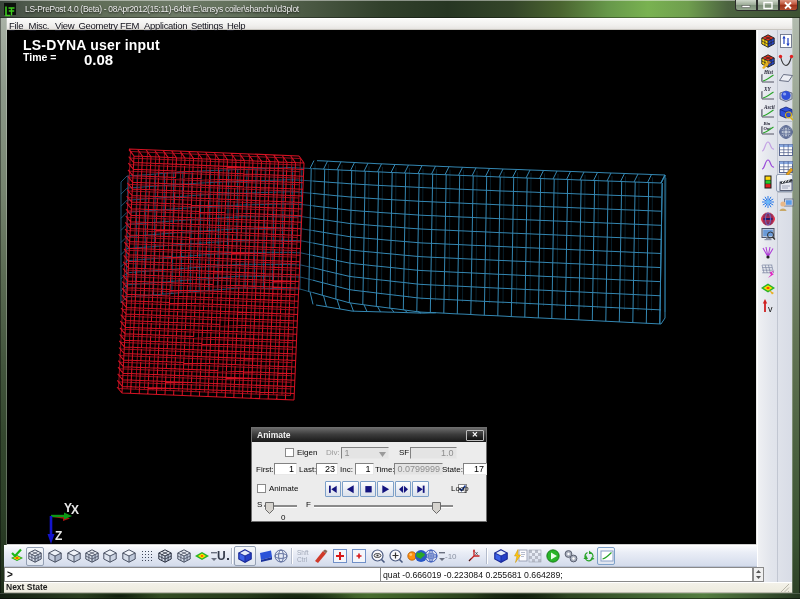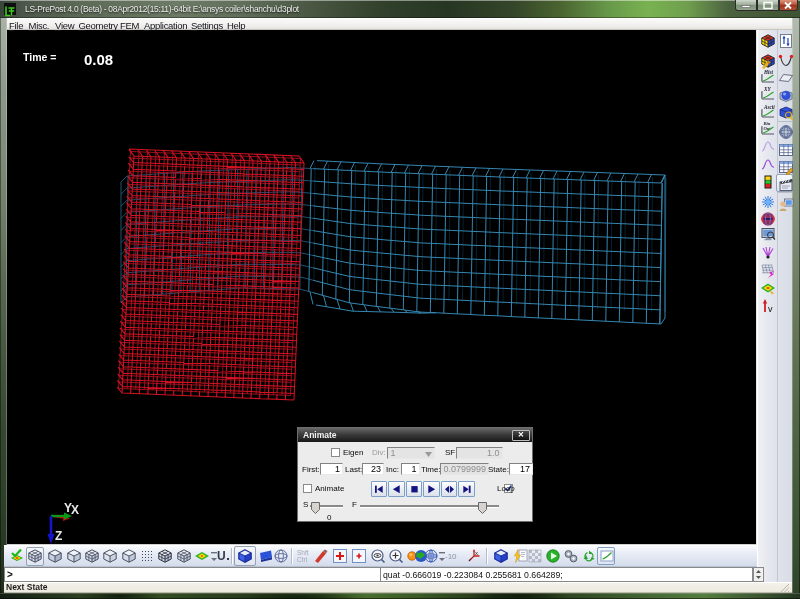--- a/index.html
+++ b/index.html
@@ -40,41 +40,42 @@
 #cmdrow{left:4px;top:567px;width:760px;height:15px;background:#e8e8e8;}
 #cmdbox1{position:absolute;left:0px;top:0px;width:376px;height:15px;background:#fff;border:1px solid #898989;border-right:none;box-sizing:border-box;}
 #cmdbox2{position:absolute;left:376px;top:0px;width:373px;height:15px;background:#fff;border:1px solid #898989;box-sizing:border-box;}
 #spin{position:absolute;left:749px;top:0px;width:11px;height:15px;background:#f0f0f0;border:1px solid #898989;box-sizing:border-box;}
 #cmdrow .gt{position:absolute;left:3px;top:1.5px;font-size:10px;font-weight:bold;color:#111;}
 #quat{position:absolute;left:379px;top:2.5px;font-size:8.7px;color:#111;white-space:nowrap;}
 
 #statusbar{left:4px;top:582px;width:788px;height:11px;background:linear-gradient(180deg,#f4f2ea 0%,#eceadd 100%);box-shadow:inset 0 1px 0 #fff,inset 0 -1px 0 #bdbbae;}
 #statusbar span{position:absolute;left:2px;top:0px;font-size:8.5px;font-weight:bold;color:#1c1c1c;}
 
-#dlg{left:251px;top:427px;width:236px;height:95px;background:#ececec;border:1px solid #6e6e6e;box-sizing:border-box;box-shadow:1px 2px 4px rgba(0,0,0,.55);margin-left:46px;}
+#dlg{left:251px;top:427px;width:236px;height:95px;background:#ececec;border:1px solid #6e6e6e;box-sizing:border-box;box-shadow:1px 2px 4px rgba(0,0,0,.55);}
 #dlgtitle{position:absolute;left:0;top:0;width:100%;height:14px;background:linear-gradient(180deg,#6a6a6a 0%,#3c3c3c 45%,#191919 100%);}
 #dlgtitle span{position:absolute;left:5px;top:2px;font-size:8.5px;font-weight:bold;color:#f2f2f2;}
 #dlgx{position:absolute;right:2px;top:1.5px;width:18px;height:11px;background:linear-gradient(180deg,#4a4a4a,#101010);border:1px solid #bcbcbc;border-radius:1px;box-sizing:border-box;color:#fff;font-size:7.5px;font-weight:bold;text-align:center;line-height:8.5px;}
 .dl{position:absolute;font-size:8px;color:#0a0a0a;white-space:nowrap;}
 .dlg2{color:#9b9b9b;}
 .din{position:absolute;height:12px;background:#fff;border:1px solid #828282;border-bottom-color:#e8e8e8;border-right-color:#e8e8e8;box-sizing:border-box;font-size:9px;color:#000;text-align:right;padding-right:2px;line-height:10px;}
 .ddis{background:#e4e4e4;color:#8e8e8e;}
 .dcheck{position:absolute;width:9px;height:9px;background:#fff;border:1px solid #8a8a8a;box-sizing:border-box;}
 .pbtn{position:absolute;top:0;width:16.5px;height:16px;border:1px solid #7da0c8;background:linear-gradient(180deg,#fdfdfe 0%,#e9edf4 55%,#dce2ec 100%);box-sizing:border-box;border-radius:1px;}
 </style></head><body>
 <div id="win">
 
  <div class="abs" id="viewport">
    <svg class="abs" style="left:0;top:0" width="750" height="515" viewBox="0 0 750 515">
 <path d="M308.0 133.5L307.0 249.8M321.5 134.2L320.5 253.6M335.0 134.8L334.0 257.4M348.5 135.5L347.5 261.1M362.0 136.2L361.0 262.8M375.5 136.9L374.5 264.5M389.0 137.5L388.0 266.3M402.5 138.0L401.5 268.0M416.0 138.6L415.0 269.7M429.5 139.1L428.5 270.6M443.0 139.7L442.0 271.2M456.5 140.3L455.5 271.9M470.0 140.8L469.0 272.6M483.5 141.4L482.5 273.3M497.0 142.0L496.0 273.9M510.5 142.5L509.5 274.6M524.0 143.0L523.0 275.3M537.5 143.5L536.5 276.0M551.0 144.0L550.0 276.6M564.5 144.5L563.5 277.3M578.0 145.0L577.0 278.0M591.5 145.5L590.5 278.7M605.0 146.0L604.0 279.3M618.5 146.5L617.5 280.0M632.0 147.0L631.0 280.7M645.5 147.5L644.5 281.3M659.0 148.0L658.0 282.0M659.0 148.0L658.0 282.0" stroke="#17506e" stroke-width="0.8" fill="none" opacity="0.5"></path>
 <path d="M121.0 146.0L119.0 267.0M130.2 145.4L128.2 266.3M139.3 144.7L137.3 265.5M148.5 144.1L146.5 264.8M157.6 143.5L155.6 264.1M166.8 142.9L164.8 263.4M175.9 142.2L173.9 262.6M185.1 141.6L183.1 261.9M194.2 141.0L192.2 261.2M203.4 140.6L201.4 260.4M212.5 140.3L210.5 259.7M221.7 139.9L219.7 259.0M230.8 139.6L228.8 258.3M240.0 139.2L238.0 258.1M249.1 138.9L247.1 258.3M258.3 138.5L256.3 258.4M267.4 138.1L265.4 258.6M276.6 137.8L274.6 258.7M285.7 137.6L283.7 258.9M294.9 138.0L292.9 259.2M120.0 146.0L126.0 145.6L132.0 145.2L138.0 144.8L144.0 144.4L150.0 143.9L156.0 143.5L162.0 143.1L168.0 142.7L174.0 142.3L180.0 141.9L186.0 141.5L192.0 141.1L198.0 140.8L204.0 140.6L210.0 140.3L216.0 140.1L222.0 139.9L228.0 139.6L234.0 139.4L240.0 139.2L246.0 138.9L252.0 138.7L258.0 138.5L264.0 138.2L270.0 138.0L276.0 137.8L282.0 137.5L288.0 137.8L294.0 138.1L300.0 138.3L306.0 138.7M120.0 158.1L126.0 157.7L132.0 157.3L138.0 156.8L144.0 156.4L150.0 156.0L156.0 155.6L162.0 155.2L168.0 154.8L174.0 154.3L180.0 153.9L186.0 153.5L192.0 153.1L198.0 152.8L204.0 152.5L210.0 152.3L216.0 152.0L222.0 151.8L228.0 151.5L234.0 151.3L240.0 151.1L246.0 150.9L252.0 150.7L258.0 150.5L264.0 150.3L270.0 150.1L276.0 149.9L282.0 149.7L288.0 149.9L294.0 150.2L300.0 150.6L306.0 151.0M120.0 170.2L126.0 169.8L132.0 169.4L138.0 168.9L144.0 168.5L150.0 168.1L156.0 167.7L162.0 167.2L168.0 166.8L174.0 166.4L180.0 166.0L186.0 165.5L192.0 165.1L198.0 164.8L204.0 164.5L210.0 164.2L216.0 164.0L222.0 163.7L228.0 163.4L234.0 163.1L240.0 163.0L246.0 162.8L252.0 162.6L258.0 162.5L264.0 162.3L270.0 162.1L276.0 162.0L282.0 161.8L288.0 162.0L294.0 162.3L300.0 162.9L306.0 163.4M120.0 182.3L126.0 181.9L132.0 181.4L138.0 181.0L144.0 180.6L150.0 180.1L156.0 179.7L162.0 179.3L168.0 178.9L174.0 178.4L180.0 178.0L186.0 177.6L192.0 177.1L198.0 176.8L204.0 176.5L210.0 176.2L216.0 175.9L222.0 175.6L228.0 175.3L234.0 175.0L240.0 174.9L246.0 174.7L252.0 174.6L258.0 174.5L264.0 174.3L270.0 174.2L276.0 174.1L282.0 173.9L288.0 174.1L294.0 174.4L300.0 175.1L306.0 175.8M120.0 194.4L126.0 194.0L132.0 193.5L138.0 193.1L144.0 192.6L150.0 192.2L156.0 191.8L162.0 191.3L168.0 190.9L174.0 190.5L180.0 190.0L186.0 189.6L192.0 189.1L198.0 188.8L204.0 188.5L210.0 188.1L216.0 187.8L222.0 187.5L228.0 187.1L234.0 186.8L240.0 186.8L246.0 186.7L252.0 186.6L258.0 186.5L264.0 186.3L270.0 186.2L276.0 186.1L282.0 186.1L288.0 186.2L294.0 186.5L300.0 187.4L306.0 188.2M120.0 206.5L126.0 206.1L132.0 205.6L138.0 205.2L144.0 204.7L150.0 204.3L156.0 203.8L162.0 203.4L168.0 202.9L174.0 202.5L180.0 202.1L186.0 201.6L192.0 201.2L198.0 200.8L204.0 200.4L210.0 200.1L216.0 199.7L222.0 199.4L228.0 199.0L234.0 198.7L240.0 198.6L246.0 198.6L252.0 198.5L258.0 198.4L264.0 198.4L270.0 198.3L276.0 198.2L282.0 198.2L288.0 198.3L294.0 198.7L300.0 199.7L306.0 200.6M120.0 218.6L126.0 218.1L132.0 217.7L138.0 217.2L144.0 216.8L150.0 216.3L156.0 215.9L162.0 215.4L168.0 215.0L174.0 214.5L180.0 214.1L186.0 213.6L192.0 213.2L198.0 212.8L204.0 212.4L210.0 212.0L216.0 211.7L222.0 211.3L228.0 210.9L234.0 210.6L240.0 210.5L246.0 210.5L252.0 210.5L258.0 210.4L264.0 210.4L270.0 210.4L276.0 210.3L282.0 210.3L288.0 210.5L294.0 210.8L300.0 211.9L306.0 213.0M120.0 230.7L126.0 230.2L132.0 229.8L138.0 229.3L144.0 228.9L150.0 228.4L156.0 228.0L162.0 227.5L168.0 227.0L174.0 226.6L180.0 226.1L186.0 225.7L192.0 225.2L198.0 224.8L204.0 224.4L210.0 224.0L216.0 223.6L222.0 223.2L228.0 222.8L234.0 222.4L240.0 222.4L246.0 222.4L252.0 222.4L258.0 222.4L264.0 222.4L270.0 222.4L276.0 222.4L282.0 222.4L288.0 222.6L294.0 222.9L300.0 224.2L306.0 225.4M120.0 242.8L126.0 242.3L132.0 241.9L138.0 241.4L144.0 240.9L150.0 240.5L156.0 240.0L162.0 239.5L168.0 239.1L174.0 238.6L180.0 238.2L186.0 237.7L192.0 237.2L198.0 236.8L204.0 236.4L210.0 235.9L216.0 235.5L222.0 235.1L228.0 234.6L234.0 234.3L240.0 234.3L246.0 234.4L252.0 234.4L258.0 234.4L264.0 234.5L270.0 234.5L276.0 234.5L282.0 234.6L288.0 234.7L294.0 235.0L300.0 236.4L306.0 237.8M120.0 254.9L126.0 254.4L132.0 254.0L138.0 253.5L144.0 253.0L150.0 252.5L156.0 252.1L162.0 251.6L168.0 251.1L174.0 250.7L180.0 250.2L186.0 249.7L192.0 249.2L198.0 248.8L204.0 248.3L210.0 247.9L216.0 247.4L222.0 247.0L228.0 246.5L234.0 246.2L240.0 246.2L246.0 246.3L252.0 246.4L258.0 246.4L264.0 246.5L270.0 246.6L276.0 246.6L282.0 246.7L288.0 246.8L294.0 247.2L300.0 248.7L306.0 250.2M120.0 267.0L126.0 266.5L132.0 266.0L138.0 265.6L144.0 265.1L150.0 264.6L156.0 264.1L162.0 263.7L168.0 263.2L174.0 262.7L180.0 262.2L186.0 261.7L192.0 261.3L198.0 260.8L204.0 260.3L210.0 259.8L216.0 259.4L222.0 258.9L228.0 258.4L234.0 258.0L240.0 258.1L246.0 258.2L252.0 258.3L258.0 258.4L264.0 258.5L270.0 258.6L276.0 258.7L282.0 258.8L288.0 258.9L294.0 259.3L300.0 261.0L306.0 262.6M120.0 146.0L114.0 152.0M120.0 158.1L114.0 164.1M120.0 170.2L114.0 176.2M120.0 182.3L114.0 188.3M120.0 194.4L114.0 200.4M120.0 206.5L114.0 212.5M120.0 218.6L114.0 224.6M120.0 230.7L114.0 236.7M120.0 242.8L114.0 248.8M120.0 254.9L114.0 260.9M120.0 267.0L114.0 273.0M114.0 152.0L114.0 273.0" stroke="#286c94" stroke-width="0.9" fill="none" opacity="0.85"></path>
 <path d="M304.2 138.5L301.8 261.8M317.7 139.2L315.3 265.6M331.2 139.8L328.8 269.4M344.7 140.5L342.3 273.1M358.2 141.2L355.8 274.8M371.7 141.9L369.3 276.5M385.2 142.5L382.8 278.3M398.7 143.0L396.3 280.0M412.2 143.6L409.8 281.7M425.7 144.1L423.3 282.6M439.2 144.7L436.8 283.2M452.7 145.3L450.3 283.9M466.2 145.8L463.8 284.6M479.7 146.4L477.3 285.3M493.2 147.0L490.8 285.9M506.7 147.5L504.3 286.6M520.2 148.0L517.8 287.3M533.7 148.5L531.3 288.0M547.2 149.0L544.8 288.6M560.7 149.5L558.3 289.3M574.2 150.0L571.8 290.0M587.7 150.5L585.3 290.7M601.2 151.0L598.8 291.3M614.7 151.5L612.3 292.0M628.2 152.0L625.8 292.7M641.7 152.5L639.3 293.3M655.2 153.0L652.8 294.0M655.2 153.0L652.8 294.0M306.0 138.7L312.0 138.9L318.0 139.2L324.0 139.6L330.0 139.8L336.0 140.2L342.0 140.4L348.0 140.8L354.0 141.1L360.0 141.3L366.0 141.7L372.0 141.9L378.0 142.2L384.0 142.5L390.0 142.7L396.0 143.0L402.0 143.2L408.0 143.5L414.0 143.7L420.0 144.0L426.0 144.2L432.0 144.5L438.0 144.7L444.0 145.0L450.0 145.2L456.0 145.5L462.0 145.7L468.0 146.0L474.0 146.2L480.0 146.5L486.0 146.7L492.0 147.0L498.0 147.2L504.0 147.4L510.0 147.6L516.0 147.9L522.0 148.1L528.0 148.3L534.0 148.5L540.0 148.8L546.0 149.0L552.0 149.2L558.0 149.4L564.0 149.6L570.0 149.9L576.0 150.1L582.0 150.3L588.0 150.5L594.0 150.8L600.0 151.0L606.0 151.2L612.0 151.4L618.0 151.7L624.0 151.9L630.0 152.1L636.0 152.3L642.0 152.6L648.0 152.8L654.0 153.0L654.0 153.0M306.0 151.0L312.0 151.5L318.0 151.9L324.0 152.4L330.0 152.8L336.0 153.2L342.0 153.7L348.0 154.0L354.0 154.4L360.0 154.7L366.0 155.1L372.0 155.4L378.0 155.7L384.0 156.0L390.0 156.3L396.0 156.6L402.0 156.9L408.0 157.2L414.0 157.5L420.0 157.8L426.0 158.1L432.0 158.3L438.0 158.6L444.0 158.8L450.0 159.1L456.0 159.3L462.0 159.6L468.0 159.8L474.0 160.1L480.0 160.3L486.0 160.6L492.0 160.9L498.0 161.1L504.0 161.3L510.0 161.6L516.0 161.8L522.0 162.0L528.0 162.2L534.0 162.5L540.0 162.7L546.0 162.9L552.0 163.2L558.0 163.4L564.0 163.6L570.0 163.9L576.0 164.1L582.0 164.3L588.0 164.6L594.0 164.8L600.0 165.0L606.0 165.3L612.0 165.5L618.0 165.7L624.0 165.9L630.0 166.2L636.0 166.4L642.0 166.6L648.0 166.9L654.0 167.1L654.0 167.1M306.0 163.4L312.0 164.0L318.0 164.6L324.0 165.2L330.0 165.8L336.0 166.3L342.0 166.9L348.0 167.3L354.0 167.7L360.0 168.1L366.0 168.5L372.0 168.9L378.0 169.3L384.0 169.6L390.0 170.0L396.0 170.3L402.0 170.7L408.0 171.0L414.0 171.4L420.0 171.6L426.0 171.9L432.0 172.2L438.0 172.4L444.0 172.7L450.0 172.9L456.0 173.2L462.0 173.5L468.0 173.7L474.0 174.0L480.0 174.2L486.0 174.5L492.0 174.8L498.0 175.0L504.0 175.2L510.0 175.5L516.0 175.7L522.0 176.0L528.0 176.2L534.0 176.4L540.0 176.7L546.0 176.9L552.0 177.1L558.0 177.4L564.0 177.6L570.0 177.9L576.0 178.1L582.0 178.3L588.0 178.6L594.0 178.8L600.0 179.1L606.0 179.3L612.0 179.5L618.0 179.8L624.0 180.0L630.0 180.2L636.0 180.5L642.0 180.7L648.0 181.0L654.0 181.2L654.0 181.2M306.0 175.8L312.0 176.6L318.0 177.3L324.0 178.0L330.0 178.7L336.0 179.4L342.0 180.1L348.0 180.6L354.0 181.1L360.0 181.5L366.0 181.9L372.0 182.4L378.0 182.8L384.0 183.2L390.0 183.6L396.0 184.0L402.0 184.4L408.0 184.8L414.0 185.2L420.0 185.5L426.0 185.7L432.0 186.0L438.0 186.3L444.0 186.5L450.0 186.8L456.0 187.1L462.0 187.3L468.0 187.6L474.0 187.9L480.0 188.1L486.0 188.4L492.0 188.7L498.0 188.9L504.0 189.2L510.0 189.4L516.0 189.6L522.0 189.9L528.0 190.1L534.0 190.4L540.0 190.6L546.0 190.9L552.0 191.1L558.0 191.4L564.0 191.6L570.0 191.9L576.0 192.1L582.0 192.4L588.0 192.6L594.0 192.8L600.0 193.1L606.0 193.3L612.0 193.6L618.0 193.8L624.0 194.1L630.0 194.3L636.0 194.6L642.0 194.8L648.0 195.1L654.0 195.3L654.0 195.3M306.0 188.2L312.0 189.1L318.0 189.9L324.0 190.8L330.0 191.7L336.0 192.5L342.0 193.4L348.0 193.9L354.0 194.4L360.0 194.9L366.0 195.4L372.0 195.9L378.0 196.3L384.0 196.8L390.0 197.2L396.0 197.7L402.0 198.2L408.0 198.6L414.0 199.0L420.0 199.3L426.0 199.6L432.0 199.9L438.0 200.1L444.0 200.4L450.0 200.7L456.0 200.9L462.0 201.2L468.0 201.5L474.0 201.7L480.0 202.0L486.0 202.3L492.0 202.6L498.0 202.8L504.0 203.1L510.0 203.3L516.0 203.6L522.0 203.8L528.0 204.1L534.0 204.3L540.0 204.6L546.0 204.8L552.0 205.1L558.0 205.3L564.0 205.6L570.0 205.9L576.0 206.1L582.0 206.4L588.0 206.6L594.0 206.9L600.0 207.1L606.0 207.4L612.0 207.6L618.0 207.9L624.0 208.1L630.0 208.4L636.0 208.6L642.0 208.9L648.0 209.1L654.0 209.4L654.0 209.4M306.0 200.6L312.0 201.6L318.0 202.6L324.0 203.6L330.0 204.6L336.0 205.6L342.0 206.6L348.0 207.2L354.0 207.7L360.0 208.3L366.0 208.8L372.0 209.3L378.0 209.9L384.0 210.4L390.0 210.9L396.0 211.4L402.0 211.9L408.0 212.4L414.0 212.9L420.0 213.2L426.0 213.4L432.0 213.7L438.0 214.0L444.0 214.3L450.0 214.5L456.0 214.8L462.0 215.1L468.0 215.4L474.0 215.6L480.0 215.9L486.0 216.2L492.0 216.5L498.0 216.7L504.0 217.0L510.0 217.2L516.0 217.5L522.0 217.8L528.0 218.0L534.0 218.3L540.0 218.5L546.0 218.8L552.0 219.1L558.0 219.3L564.0 219.6L570.0 219.9L576.0 220.1L582.0 220.4L588.0 220.6L594.0 220.9L600.0 221.2L606.0 221.4L612.0 221.7L618.0 221.9L624.0 222.2L630.0 222.5L636.0 222.7L642.0 223.0L648.0 223.2L654.0 223.5L654.0 223.5M306.0 213.0L312.0 214.2L318.0 215.3L324.0 216.4L330.0 217.6L336.0 218.7L342.0 219.8L348.0 220.5L354.0 221.1L360.0 221.7L366.0 222.2L372.0 222.8L378.0 223.4L384.0 223.9L390.0 224.5L396.0 225.1L402.0 225.6L408.0 226.2L414.0 226.7L420.0 227.0L426.0 227.3L432.0 227.6L438.0 227.8L444.0 228.1L450.0 228.4L456.0 228.7L462.0 229.0L468.0 229.2L474.0 229.5L480.0 229.8L486.0 230.1L492.0 230.4L498.0 230.6L504.0 230.9L510.0 231.2L516.0 231.4L522.0 231.7L528.0 232.0L534.0 232.2L540.0 232.5L546.0 232.8L552.0 233.0L558.0 233.3L564.0 233.6L570.0 233.8L576.0 234.1L582.0 234.4L588.0 234.7L594.0 234.9L600.0 235.2L606.0 235.5L612.0 235.7L618.0 236.0L624.0 236.3L630.0 236.5L636.0 236.8L642.0 237.1L648.0 237.3L654.0 237.6L654.0 237.6M306.0 225.4L312.0 226.7L318.0 228.0L324.0 229.2L330.0 230.5L336.0 231.8L342.0 233.0L348.0 233.8L354.0 234.4L360.0 235.0L366.0 235.7L372.0 236.3L378.0 236.9L384.0 237.5L390.0 238.1L396.0 238.8L402.0 239.4L408.0 240.0L414.0 240.5L420.0 240.8L426.0 241.1L432.0 241.4L438.0 241.7L444.0 242.0L450.0 242.3L456.0 242.5L462.0 242.8L468.0 243.1L474.0 243.4L480.0 243.7L486.0 244.0L492.0 244.3L498.0 244.5L504.0 244.8L510.0 245.1L516.0 245.4L522.0 245.6L528.0 245.9L534.0 246.2L540.0 246.5L546.0 246.7L552.0 247.0L558.0 247.3L564.0 247.6L570.0 247.8L576.0 248.1L582.0 248.4L588.0 248.7L594.0 248.9L600.0 249.2L606.0 249.5L612.0 249.8L618.0 250.0L624.0 250.3L630.0 250.6L636.0 250.9L642.0 251.1L648.0 251.4L654.0 251.7L654.0 251.7M306.0 237.8L312.0 239.2L318.0 240.7L324.0 242.1L330.0 243.5L336.0 244.9L342.0 246.3L348.0 247.1L354.0 247.7L360.0 248.4L366.0 249.1L372.0 249.8L378.0 250.4L384.0 251.1L390.0 251.8L396.0 252.4L402.0 253.1L408.0 253.8L414.0 254.4L420.0 254.7L426.0 255.0L432.0 255.3L438.0 255.5L444.0 255.8L450.0 256.1L456.0 256.4L462.0 256.7L468.0 257.0L474.0 257.3L480.0 257.6L486.0 257.9L492.0 258.2L498.0 258.4L504.0 258.7L510.0 259.0L516.0 259.3L522.0 259.6L528.0 259.9L534.0 260.1L540.0 260.4L546.0 260.7L552.0 261.0L558.0 261.3L564.0 261.6L570.0 261.8L576.0 262.1L582.0 262.4L588.0 262.7L594.0 263.0L600.0 263.3L606.0 263.5L612.0 263.8L618.0 264.1L624.0 264.4L630.0 264.7L636.0 265.0L642.0 265.2L648.0 265.5L654.0 265.8L654.0 265.8M306.0 250.2L312.0 251.8L318.0 253.3L324.0 254.9L330.0 256.4L336.0 258.0L342.0 259.5L348.0 260.4L354.0 261.1L360.0 261.8L366.0 262.5L372.0 263.3L378.0 264.0L384.0 264.7L390.0 265.4L396.0 266.1L402.0 266.8L408.0 267.6L414.0 268.2L420.0 268.5L426.0 268.8L432.0 269.1L438.0 269.4L444.0 269.7L450.0 270.0L456.0 270.3L462.0 270.6L468.0 270.9L474.0 271.2L480.0 271.5L486.0 271.8L492.0 272.1L498.0 272.3L504.0 272.6L510.0 272.9L516.0 273.2L522.0 273.5L528.0 273.8L534.0 274.1L540.0 274.4L546.0 274.7L552.0 275.0L558.0 275.3L564.0 275.5L570.0 275.8L576.0 276.1L582.0 276.4L588.0 276.7L594.0 277.0L600.0 277.3L606.0 277.6L612.0 277.9L618.0 278.2L624.0 278.4L630.0 278.7L636.0 279.0L642.0 279.3L648.0 279.6L654.0 279.9L654.0 279.9M306.0 262.6L312.0 264.3L318.0 266.0L324.0 267.7L330.0 269.4L336.0 271.0L342.0 272.7L348.0 273.6L354.0 274.4L360.0 275.2L366.0 276.0L372.0 276.7L378.0 277.5L384.0 278.3L390.0 279.0L396.0 279.8L402.0 280.6L408.0 281.4L414.0 282.1L420.0 282.4L426.0 282.6L432.0 282.9L438.0 283.2L444.0 283.6L450.0 283.9L456.0 284.1L462.0 284.4L468.0 284.8L474.0 285.1L480.0 285.4L486.0 285.6L492.0 285.9L498.0 286.2L504.0 286.6L510.0 286.9L516.0 287.1L522.0 287.4L528.0 287.8L534.0 288.0L540.0 288.3L546.0 288.6L552.0 288.9L558.0 289.2L564.0 289.5L570.0 289.8L576.0 290.1L582.0 290.4L588.0 290.7L594.0 291.0L600.0 291.3L606.0 291.6L612.0 291.9L618.0 292.2L624.0 292.5L630.0 292.8L636.0 293.1L642.0 293.4L648.0 293.7L654.0 294.0L654.0 294.0M310.0 130.7L316.0 130.9L322.0 131.2L328.0 131.6L334.0 131.8L340.0 132.2L346.0 132.4L352.0 132.8L358.0 133.1L364.0 133.3L370.0 133.7L376.0 133.9L382.0 134.2L388.0 134.5L394.0 134.7L400.0 135.0L406.0 135.2L412.0 135.5L418.0 135.7L424.0 136.0L430.0 136.2L436.0 136.5L442.0 136.7L448.0 137.0L454.0 137.2L460.0 137.5L466.0 137.7L472.0 138.0L478.0 138.2L484.0 138.5L490.0 138.7L496.0 139.0L502.0 139.2L508.0 139.4L514.0 139.6L520.0 139.9L526.0 140.1L532.0 140.3L538.0 140.5L544.0 140.8L550.0 141.0L556.0 141.2L562.0 141.4L568.0 141.6L574.0 141.9L580.0 142.1L586.0 142.3L592.0 142.5L598.0 142.8L604.0 143.0L610.0 143.2L616.0 143.4L622.0 143.7L628.0 143.9L634.0 144.1L640.0 144.3L646.0 144.6L652.0 144.8L658.0 145.0L658.0 145.0M303.0 138.5L307.0 130.5M316.5 139.2L320.5 131.2M330.0 139.8L334.0 131.8M343.5 140.5L347.5 132.5M357.0 141.2L361.0 133.2M370.5 141.9L374.5 133.9M384.0 142.5L388.0 134.5M397.5 143.0L401.5 135.0M411.0 143.6L415.0 135.6M424.5 144.1L428.5 136.1M438.0 144.7L442.0 136.7M451.5 145.3L455.5 137.3M465.0 145.8L469.0 137.8M478.5 146.4L482.5 138.4M492.0 147.0L496.0 139.0M505.5 147.5L509.5 139.5M519.0 148.0L523.0 140.0M532.5 148.5L536.5 140.5M546.0 149.0L550.0 141.0M559.5 149.5L563.5 141.5M573.0 150.0L577.0 142.0M586.5 150.5L590.5 142.5M600.0 151.0L604.0 143.0M613.5 151.5L617.5 143.5M627.0 152.0L631.0 144.0M640.5 152.5L644.5 144.5M654.0 153.0L658.0 145.0M654.0 153.0L658.0 145.0M654.0 153.0L658.0 145.0M654.0 294.0L658.0 288.0M658.0 145.0L658.0 288.0M309.0 275.0L315.0 276.0L321.0 277.0L327.0 278.0L333.0 279.0L339.0 280.0L345.0 281.1L351.0 281.3L357.0 281.5L363.0 281.6L369.0 281.8L375.0 281.9L381.0 282.1L387.0 282.2L393.0 282.4L399.0 282.6L405.0 282.8L411.0 283.0L417.0 283.1L423.0 282.9L429.0 282.7M303.0 261.8L306.0 274.4M316.5 265.6L319.5 276.7M330.0 269.4L333.0 279.0M343.5 273.1L346.5 281.3M357.0 274.8L360.0 281.5M370.5 276.5L373.5 281.9M384.0 278.3L387.0 282.2M397.5 280.0L400.5 282.6M411.0 281.7L414.0 283.1M424.5 282.6L427.5 282.7" stroke="#3487b2" stroke-width="1" fill="none"></path>
 <path d="M123.5 121.5L111.5 358.5M132.0 121.8L120.1 358.8M140.5 122.2L128.7 359.2M149.0 122.5L137.3 359.6M157.5 122.9L145.9 359.9M166.0 123.2L154.5 360.2M174.5 123.6L163.1 360.6M183.0 123.9L171.7 361.0M191.5 124.3L180.3 361.3M200.0 124.7L188.9 361.6M208.5 125.0L197.5 362.0M217.0 125.3L206.1 362.4M225.5 125.7L214.7 362.7M234.0 126.1L223.3 363.1M242.5 126.4L231.9 363.4M251.0 126.8L240.5 363.8M259.5 127.1L249.1 364.1M268.0 127.4L257.7 364.4M276.5 127.8L266.3 364.8M285.0 128.2L274.9 365.2M293.5 128.5L283.5 365.5M123.5 121.5L293.5 128.5M123.2 128.1L293.2 135.1M122.8 134.7L292.9 141.7M122.5 141.2L292.7 148.2M122.2 147.8L292.4 154.8M121.8 154.4L292.1 161.4M121.5 161.0L291.8 168.0M121.2 167.6L291.6 174.6M120.8 174.2L291.3 181.2M120.5 180.8L291.0 187.8M120.2 187.3L290.7 194.3M119.8 193.9L290.4 200.9M119.5 200.5L290.2 207.5M119.2 207.1L289.9 214.1M118.8 213.7L289.6 220.7M118.5 220.2L289.3 227.2M118.2 226.8L289.1 233.8M117.8 233.4L288.8 240.4M117.5 240.0L288.5 247.0M117.2 246.6L288.2 253.6M116.8 253.2L287.9 260.2M116.5 259.8L287.7 266.8M116.2 266.3L287.4 273.3M115.8 272.9L287.1 279.9M115.5 279.5L286.8 286.5M115.2 286.1L286.6 293.1M114.8 292.7L286.3 299.7M114.5 299.2L286.0 306.2M114.2 305.8L285.7 312.8M113.8 312.4L285.4 319.4M113.5 319.0L285.2 326.0M113.2 325.6L284.9 332.6M112.8 332.2L284.6 339.2M112.5 338.8L284.3 345.7M112.2 345.3L284.1 352.3M111.8 351.9L283.8 358.9M111.5 358.5L283.5 365.5" stroke="#a50f1f" stroke-width="0.95" fill="none"></path>
 <path d="M127.0 126.0L115.0 363.0M135.5 126.3L123.6 363.3M144.0 126.7L132.2 363.7M152.5 127.0L140.8 364.1M161.0 127.4L149.4 364.4M169.5 127.8L158.0 364.8M178.0 128.1L166.6 365.1M186.5 128.4L175.2 365.5M195.0 128.8L183.8 365.8M203.5 129.2L192.4 366.1M212.0 129.5L201.0 366.5M220.5 129.8L209.6 366.9M229.0 130.2L218.2 367.2M237.5 130.6L226.8 367.6M246.0 130.9L235.4 367.9M254.5 131.2L244.0 368.2M263.0 131.6L252.6 368.6M271.5 131.9L261.2 368.9M280.0 132.3L269.8 369.3M288.5 132.7L278.4 369.7M297.0 133.0L287.0 370.0M127.0 126.0L297.0 133.0M127.0 126.0L122.0 120.0M126.7 132.6L296.7 139.6M126.7 132.6L121.7 126.6M126.3 139.2L296.4 146.2M126.3 139.2L121.3 133.2M126.0 145.8L296.2 152.8M126.0 145.8L121.0 139.8M125.7 152.3L295.9 159.3M125.7 152.3L120.7 146.3M125.3 158.9L295.6 165.9M125.3 158.9L120.3 152.9M125.0 165.5L295.3 172.5M125.0 165.5L120.0 159.5M124.7 172.1L295.1 179.1M124.7 172.1L119.7 166.1M124.3 178.7L294.8 185.7M124.3 178.7L119.3 172.7M124.0 185.2L294.5 192.2M124.0 185.2L119.0 179.2M123.7 191.8L294.2 198.8M123.7 191.8L118.7 185.8M123.3 198.4L293.9 205.4M123.3 198.4L118.3 192.4M123.0 205.0L293.7 212.0M123.0 205.0L118.0 199.0M122.7 211.6L293.4 218.6M122.7 211.6L117.7 205.6M122.3 218.2L293.1 225.2M122.3 218.2L117.3 212.2M122.0 224.8L292.8 231.8M122.0 224.8L117.0 218.8M121.7 231.3L292.6 238.3M121.7 231.3L116.7 225.3M121.3 237.9L292.3 244.9M121.3 237.9L116.3 231.9M121.0 244.5L292.0 251.5M121.0 244.5L116.0 238.5M120.7 251.1L291.7 258.1M120.7 251.1L115.7 245.1M120.3 257.7L291.4 264.7M120.3 257.7L115.3 251.7M120.0 264.2L291.2 271.2M120.0 264.2L115.0 258.2M119.7 270.8L290.9 277.8M119.7 270.8L114.7 264.8M119.3 277.4L290.6 284.4M119.3 277.4L114.3 271.4M119.0 284.0L290.3 291.0M119.0 284.0L114.0 278.0M118.7 290.6L290.1 297.6M118.7 290.6L113.7 284.6M118.3 297.2L289.8 304.2M118.3 297.2L113.3 291.2M118.0 303.8L289.5 310.8M118.0 303.8L113.0 297.8M117.7 310.3L289.2 317.3M117.7 310.3L112.7 304.3M117.3 316.9L288.9 323.9M117.3 316.9L112.3 310.9M117.0 323.5L288.7 330.5M117.0 323.5L112.0 317.5M116.7 330.1L288.4 337.1M116.7 330.1L111.7 324.1M116.3 336.7L288.1 343.7M116.3 336.7L111.3 330.7M116.0 343.2L287.8 350.2M116.0 343.2L111.0 337.2M115.7 349.8L287.6 356.8M115.7 349.8L110.7 343.8M115.3 356.4L287.3 363.4M115.3 356.4L110.3 350.4M115.0 363.0L287.0 370.0M115.0 363.0L110.0 357.0M122.0 119.0L292.0 126.0M127.0 126.0L122.0 119.0M135.5 126.3L130.5 119.3M144.0 126.7L139.0 119.7M152.5 127.0L147.5 120.0M161.0 127.4L156.0 120.4M169.5 127.8L164.5 120.8M178.0 128.1L173.0 121.1M186.5 128.4L181.5 121.4M195.0 128.8L190.0 121.8M203.5 129.2L198.5 122.2M212.0 129.5L207.0 122.5M220.5 129.8L215.5 122.8M229.0 130.2L224.0 123.2M237.5 130.6L232.5 123.6M246.0 130.9L241.0 123.9M254.5 131.2L249.5 124.2M263.0 131.6L258.0 124.6M271.5 131.9L266.5 124.9M280.0 132.3L275.0 125.3M288.5 132.7L283.5 125.7M297.0 133.0L292.0 126.0" stroke="#d31223" stroke-width="1.05" fill="none"></path>
 </svg>
+   <div class="abs" id="vtitle">LS-DYNA user input</div>
    <div class="abs" id="vtime">Time =</div>
    <div class="abs" id="vtimeval">0.08</div>
    <svg class="abs" style="left:23px;top:465px" width="65" height="52" viewBox="0 0 65 52">
 <line x1="21" y1="21" x2="34" y2="23" stroke="#b01010" stroke-width="1.6"></line>
 <polygon points="33,20.5 33,26 40,23.5" fill="#b01010"></polygon>
 <line x1="21" y1="21" x2="36" y2="21" stroke="#0c9a16" stroke-width="2.4"></line>
 <polygon points="34,17.5 34,24.5 42,21" fill="#0c9a16"></polygon>
 <line x1="21" y1="21" x2="21" y2="41" stroke="#1414cc" stroke-width="2.6"></line>
 <polygon points="17.5,39 24.5,39 21,49" fill="#1414cc"></polygon>
 <text x="34" y="17" font-size="12" font-weight="bold" fill="#e8e8e8" font-family="Liberation Sans">Y</text>

